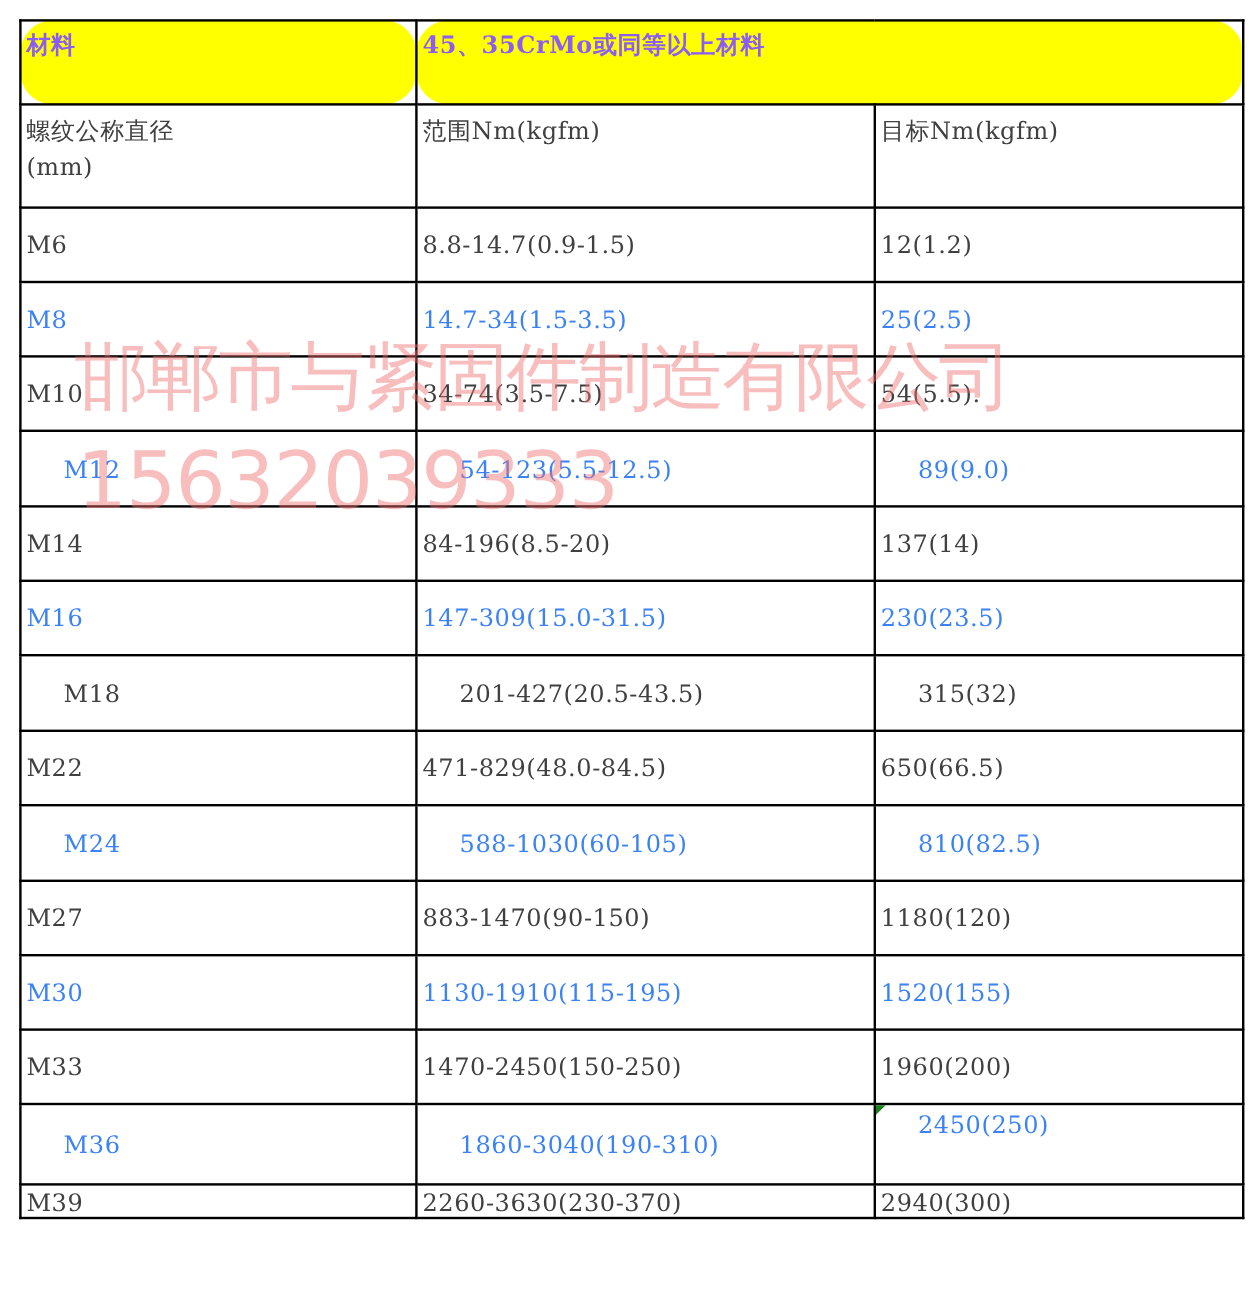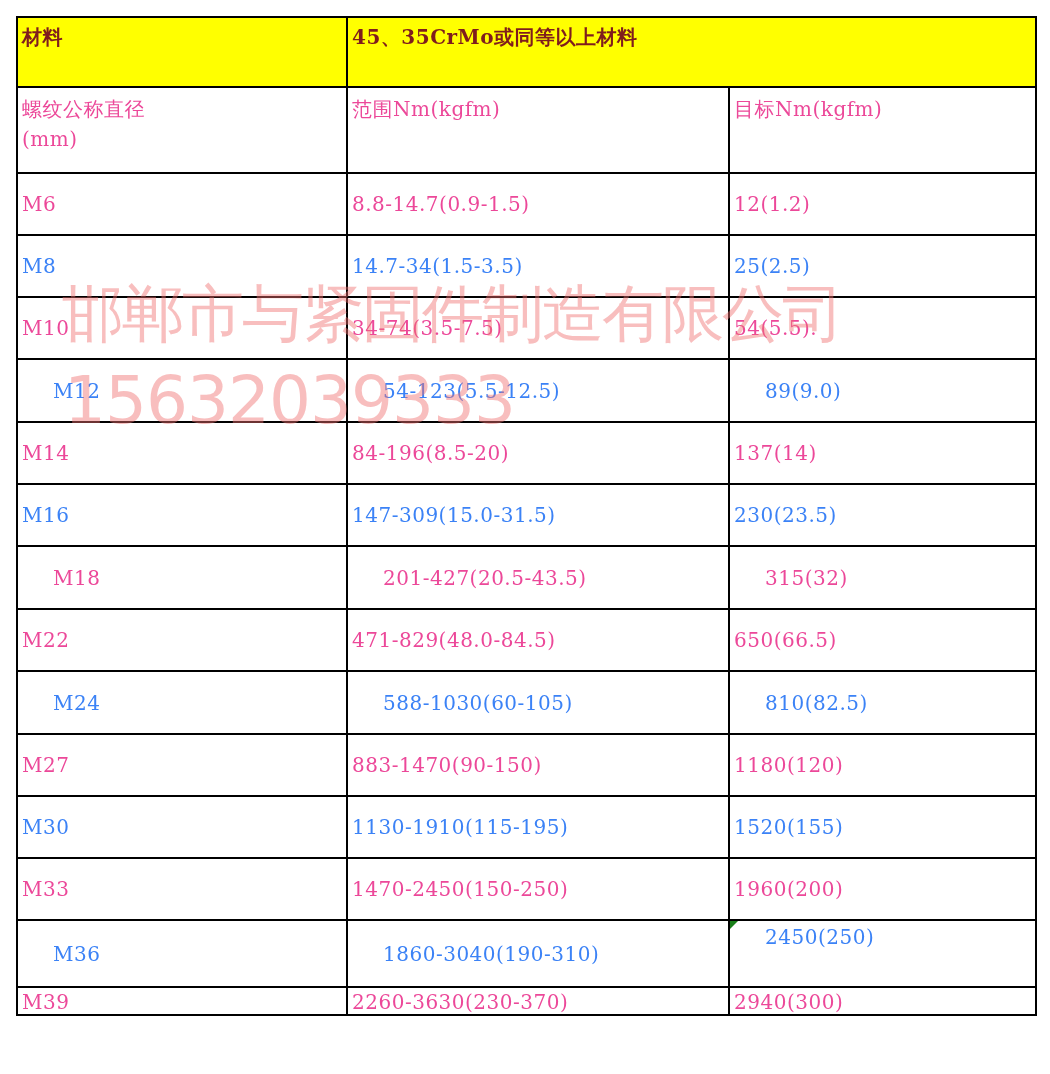--- a/index.html
+++ b/index.html
@@ -8,27 +8,27 @@
   table.torque {
     position: absolute; left: 16px; top: 16px;
     border-collapse: collapse; table-layout: fixed;
     width: 1019px;
   }
   table.torque td {
     border: 2px solid #000;
     vertical-align: middle;
     padding: 0 0 0 4px;
     font-size: 20px;
-    color: #ec4899;
+    color: #404040;
     white-space: nowrap;
     letter-spacing: 0.5px;
   }
   tr.material td {
-    background: #ffff00; color: #7f1d1d; height: 62px;
-    vertical-align: top; padding-top: 6px; font-weight: bold;
+    background: #ffff00; color: #8b5cf6; height: 62px;
+    vertical-align: top; padding-top: 6px; font-weight: bold; border-radius: 27px;
   }
   tr.header td { height: 78px; vertical-align: top; padding-top: 6px; line-height: 30px; }
   tr.row td { height: 60px; }
   tr.row.tall td { height: 61px; padding-left: 35px; }
   tr.row.red td { color: #3b82f6; margin-left: 36px; }
   tr.row.last td { height: 26px; vertical-align: bottom; }
   td.target-top { vertical-align: top !important; padding-top: 4px !important; position: relative; }
   .green-flag {
     position: absolute; left: 0; top: 0; width: 0; height: 0;
     border-top: 8px solid #1a7f1a; border-right: 8px solid transparent;

